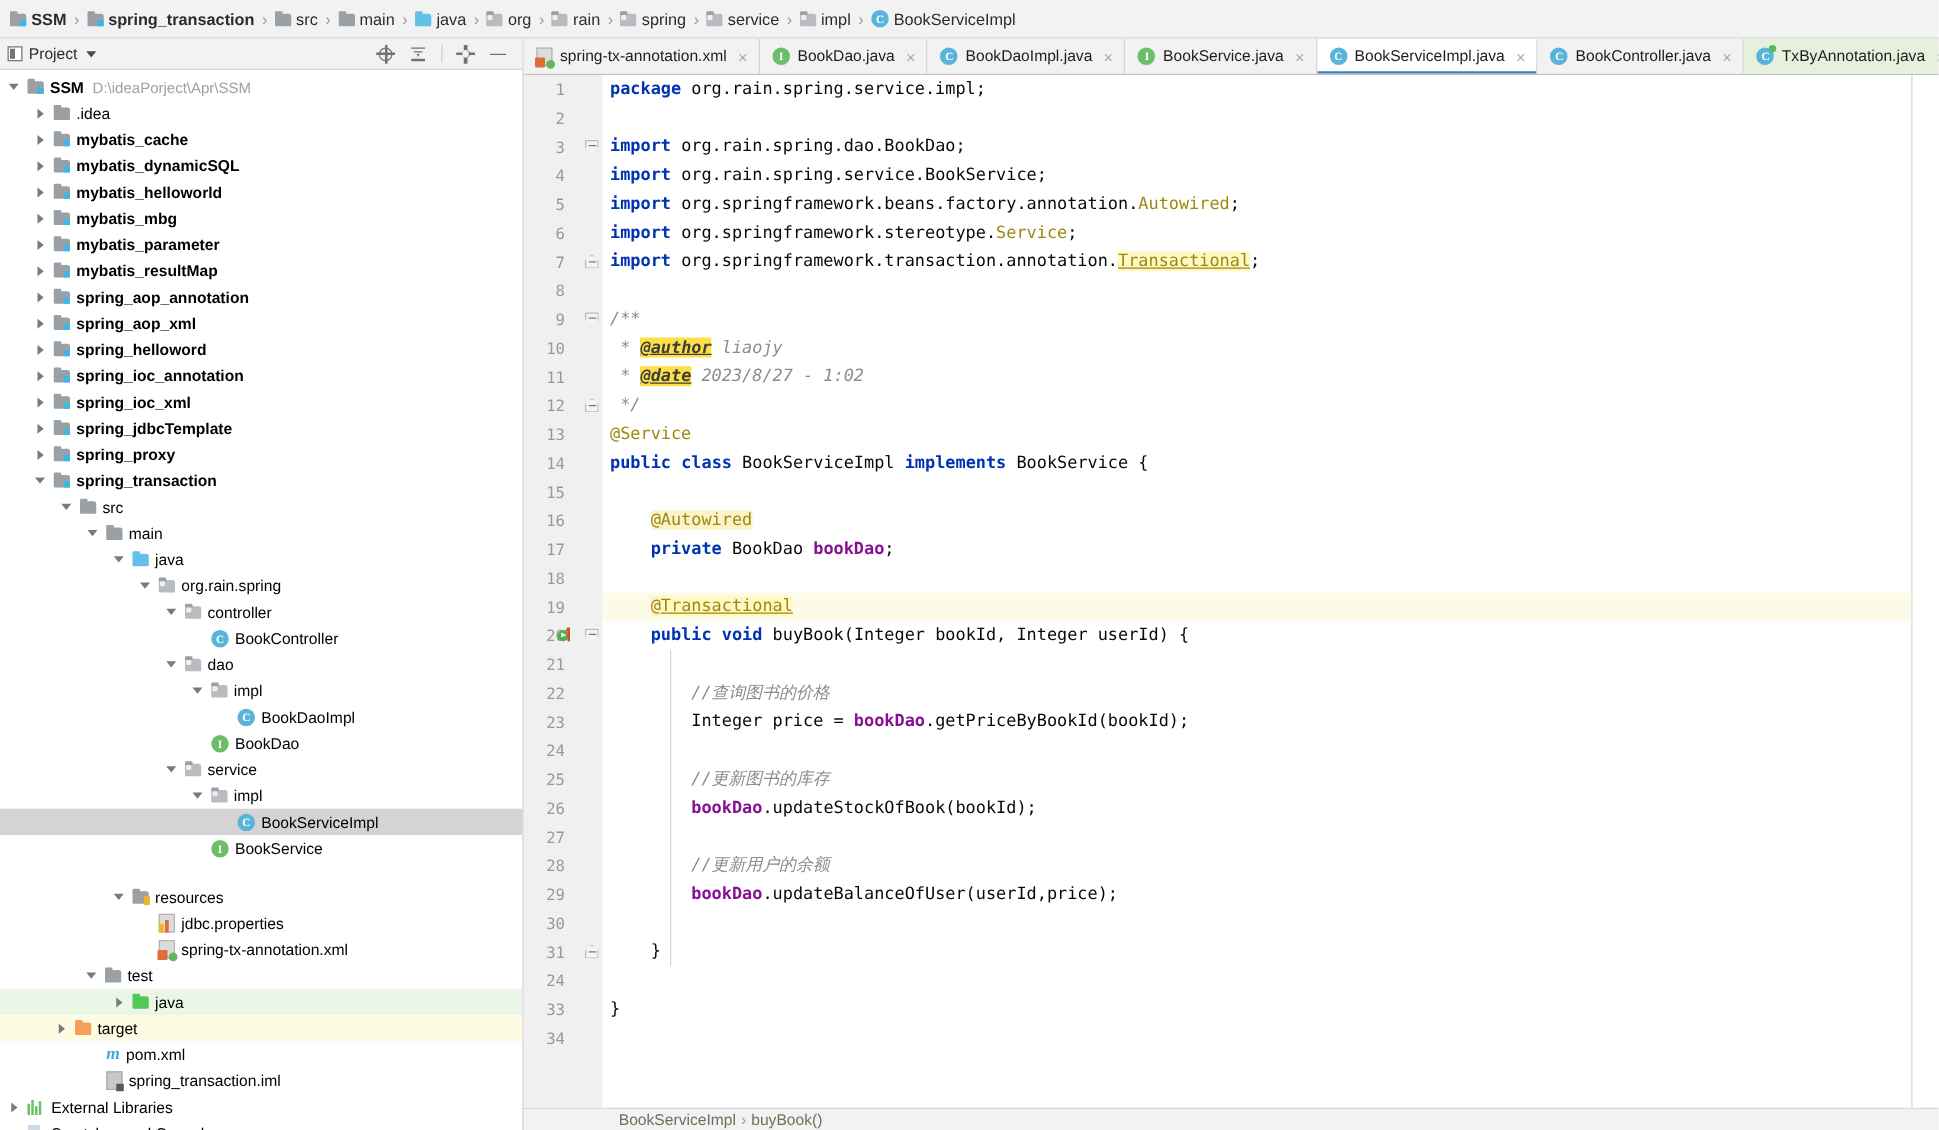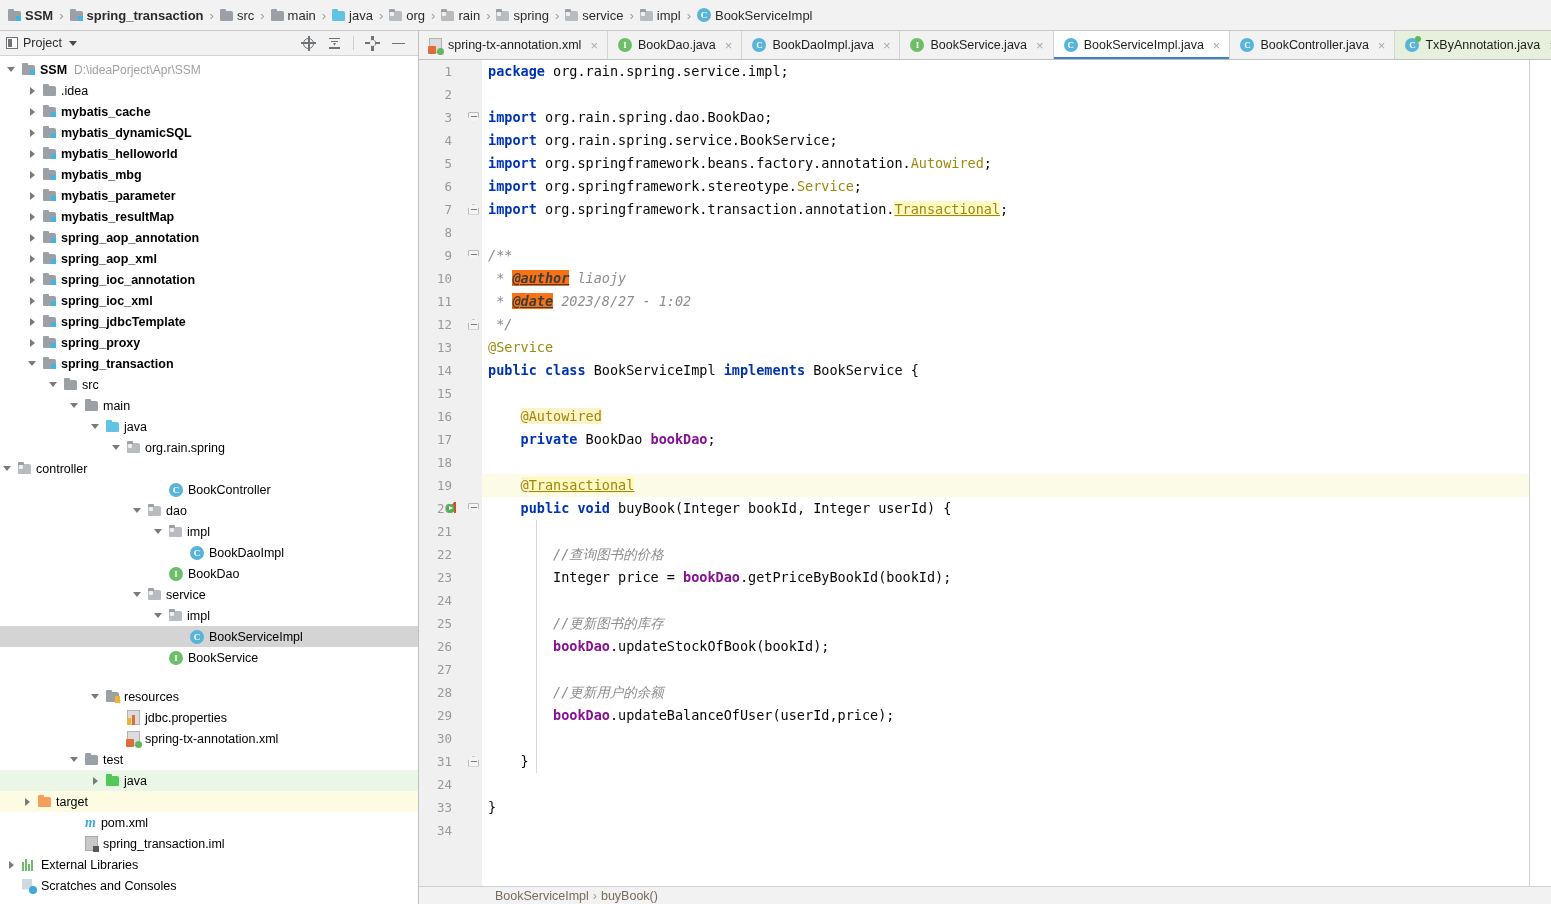--- a/index.html
+++ b/index.html
@@ -183,21 +183,21 @@
     font-family:"DejaVu Sans Mono", monospace; font-size:13.5px; line-height:23px;
     color:#080808; white-space:pre; padding-left:6px;
   }
   .ln { height:23px; }
   .kw { color:#0033b3; font-weight:bold; }
   .anno { color:#9e880d; }
   .anno-hl { background:#fdf3c8; }
   .fld { color:#871094; font-weight:bold; }
   .cmt { color:#8c8c8c; font-style:italic; }
   .doc { color:#8c8c8c; font-style:italic; }
-  .doctag { color:#3d3d3d; font-weight:bold; font-style:italic; text-decoration:underline; background:#f97316; }
+  .doctag { color:#3d3d3d; font-weight:bold; font-style:italic; text-decoration:underline; background:#fde047; }
   .ident-hl { background:#fef9c3;text-decoration:underline; }
   .indent-guide { position:absolute; width:1px; background:#d8d8d8; }
 
   .right-gut { width:22px; min-width:22px; background:#fff; border-left:1px solid #d0d0d0; }
 
   .crumb-bottom {
     height:18px; min-height:18px; background:#f2f2f2;
     border-top:1px solid #d0d0d0;
     display:flex; align-items:center; padding-left:76px; gap:4px;
     font-size:12.5px; color:#7a6a5a; overflow:hidden;
@@ -426,20 +426,30 @@
             <span class="tlabel b">spring_aop_xml</span>
           </div>
           <div class="trow" style="padding-left: 25px;">
             <span class="arrow r">
               <span></span>
             </span>
             <span class="ic ic-folder mod" style="margin-left: 4px;">
               <i></i>
               <b></b>
             </span>
+            <span class="tlabel b">spring_helloword</span>
+          </div>
+          <div class="trow" style="padding-left: 25px;">
+            <span class="arrow r">
+              <span></span>
+            </span>
+            <span class="ic ic-folder mod" style="margin-left: 4px;">
+              <i></i>
+              <b></b>
+            </span>
             <span class="tlabel b">spring_ioc_annotation</span>
           </div>
           <div class="trow" style="padding-left: 25px;">
             <span class="arrow r">
               <span></span>
             </span>
             <span class="ic ic-folder mod" style="margin-left: 4px;">
               <i></i>
               <b></b>
             </span>
@@ -505,21 +515,21 @@
           <div class="trow" style="padding-left: 109px;">
             <span class="arrow d">
               <span></span>
             </span>
             <span class="ic ic-folder pkg" style="margin-left: 4px;">
               <i></i>
               <b></b>
             </span>
             <span class="tlabel">org.rain.spring</span>
           </div>
-          <div class="trow" style="">
+          <div class="trow" style="padding-left: 130px;">
             <span class="arrow d">
               <span></span>
             </span>
             <span class="ic ic-folder pkg" style="margin-left: 4px;">
               <i></i>
               <b></b>
             </span>
             <span class="tlabel">controller</span>
           </div>
           <div class="trow" style="padding-left: 151px;">
@@ -622,39 +632,39 @@
             <span class="arrow">
               <span></span>
             </span>
             <span class="ic ic-xml" style="margin-left: 4px;">
               <i></i>
               <b></b>
               <s></s>
             </span>
             <span class="tlabel">spring-tx-annotation.xml</span>
           </div>
-          <div class="trow" style="padding-left: 67px;">
+          <div class="trow" style="padding-left: 40px; margin-left: 26px;">
             <span class="arrow d">
               <span></span>
             </span>
             <span class="ic ic-folder" style="margin-left: 4px;">
               <i></i>
             </span>
             <span class="tlabel">test</span>
           </div>
           <div class="trow green" style="padding-left: 88px;">
             <span class="arrow r">
               <span></span>
             </span>
             <span class="ic ic-folder green" style="margin-left: 4px;">
               <i></i>
             </span>
             <span class="tlabel">java</span>
           </div>
-          <div class="trow yellow" style="padding-left: 20px;">
+          <div class="trow yellow" style="padding-left: 42px;">
             <span class="arrow r">
               <span></span>
             </span>
             <span class="ic ic-folder orange" style="margin-left: 4px;">
               <i></i>
             </span>
             <span class="tlabel">target</span>
           </div>
           <div class="trow" style="padding-left: 67px;">
             <span class="arrow">

